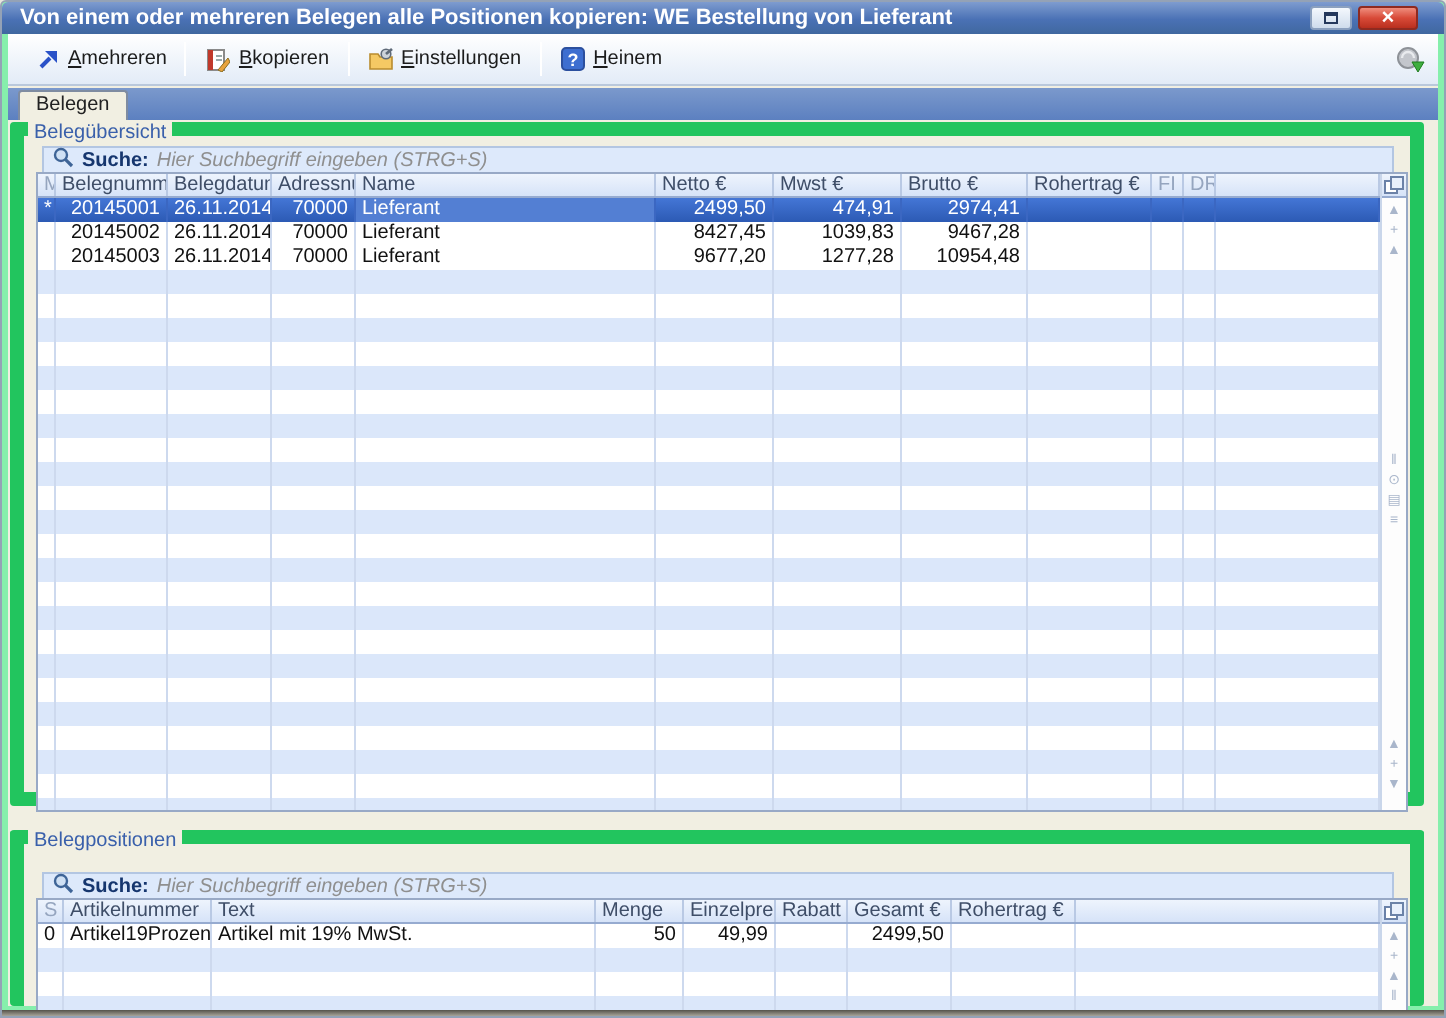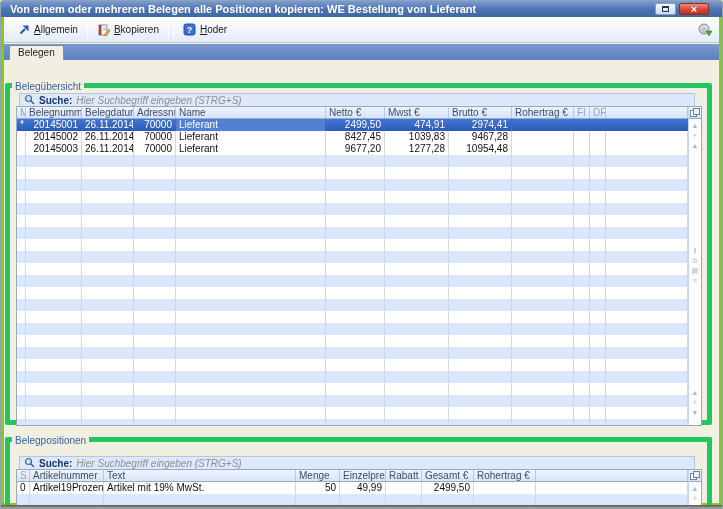--- a/index.html
+++ b/index.html
@@ -1,19 +1,19 @@
 <!DOCTYPE html>
 <html><head>
 <meta charset="utf-8">
 <style>
   html,body{margin:0;padding:0;background:#e8e6dc;}
   *{box-sizing:border-box;}
   #win{
     position:relative;width:723px;height:509px;
-    background:#84cc16;border:1px solid #94a2b6;border-radius:3px 3px 0 0;
+    background:#86efac;border:1px solid #94a2b6;border-radius:3px 3px 0 0;
     font-family:"Liberation Sans",sans-serif;font-size:10px;color:#111;
     overflow:hidden;
   }
   #win::after{content:"";position:absolute;left:0;right:0;bottom:0;height:3px;
     background:linear-gradient(#55534a,#a7a499);}
   
   .titlebar{position:absolute;top:0;left:0;right:0;height:16px;
     background:linear-gradient(#7e9ccf,#4a71b5 55%,#40689f);
     border-radius:3px 3px 0 0;}
   .title{position:absolute;left:9px;top:0;line-height:16px;font-size:11px;
@@ -36,21 +36,21 @@
   .tbsep{width:1px;height:17px;background:#c2d0e2;border-right:1px solid #ffffff;margin:0 2px;}
   .tbicon{display:inline-flex;width:13px;height:13px;align-items:center;justify-content:center;}
   .tb-right{position:absolute;right:6px;top:5px;width:16px;height:16px;}
   
   .tabstrip{position:absolute;left:0;top:27px;right:0;height:16px;
     background:linear-gradient(#7b99cc,#5c80c0);}
   .tab{position:absolute;left:5px;bottom:0;height:15px;padding:0 8px;
     background:#f1efe2;border:1px solid #7f8ca1;border-bottom:none;
     border-radius:2px 2px 0 0;line-height:14px;color:#222;}
   
-  .group{position:absolute;border:5px solid #22c55e;border-radius:2px;margin-top:22px;}
+  .group{position:absolute;border:7px solid #22c55e;border-radius:2px;}
   #group1{left:1px;top:44px;width:707px;height:342px;}
   #group2{left:1px;top:398px;width:707px;height:88px;border-bottom:none;}
   .grplabel{position:absolute;top:-7px;left:2px;background:#f1efe2;padding:0 3px;
     color:#3a60ab;white-space:nowrap;}
   
   .searchbar{position:absolute;left:9px;width:676px;height:14px;background:#dde9fb;
     border:1px solid #b3c6e2;display:flex;align-items:center;padding:0 4px;gap:4px;}
   .searchlabel{font-weight:bold;color:#16366e;}
   .searchph{font-style:italic;color:#8f8f8f;white-space:nowrap;}
   
@@ -101,45 +101,55 @@
   <div class="bodyarea">
 
     <div class="toolbar">
       <div class="tbitem">
         <span class="tbicon">
           <svg width="12" height="12">
               <path d="M2.5 9.5 L7 5" stroke="#2a52c8" stroke-width="2" fill="none"></path>
               <polygon points="4.5,1.5 10.5,1.5 10.5,7.5" fill="#2a52c8"></polygon>
             </svg>
         </span>
-        <span class="tbl"><u>A</u><span>llgemein</span></span>
+        <span class="tbl"><u>A</u><span>mehreren</span></span>
       </div>
       <span class="tbsep"></span>
       <div class="tbitem">
         <span class="tbicon">
           <svg width="13" height="13">
               <rect x="2" y="2" width="8" height="10" fill="#fff" stroke="#8a8a8a"></rect>
               <rect x="2" y="2" width="2.5" height="10" fill="#c0392b"></rect>
               <line x1="6" y1="5" x2="9" y2="5" stroke="#9aa"></line>
               <line x1="6" y1="7" x2="9" y2="7" stroke="#9aa"></line>
               <polygon points="7,12 12,6 13,8 9,13" fill="#e8a33d" stroke="#8a6d1f" stroke-width="0.5"></polygon>
             </svg>
         </span>
         <span class="tbl"><u>B</u><span>kopieren</span></span>
       </div>
       <span class="tbsep"></span>
+      <div class="tbitem">
+        <span class="tbicon">
+          <svg width="13" height="13">
+              <path d="M1 4 h4 l1 1.5 h6 v6 h-11 z" fill="#f5c964" stroke="#b98c2e" stroke-width="0.8"></path>
+              <circle cx="9" cy="4" r="2.4" fill="#cdd3da" stroke="#5f6a78" stroke-width="0.8"></circle>
+              <line x1="9" y1="4" x2="12" y2="1.5" stroke="#5f6a78" stroke-width="1.4"></line>
+            </svg>
+        </span>
+        <span class="tbl"><u>E</u><span>instellungen</span></span>
+      </div>
       <span class="tbsep"></span>
       <div class="tbitem">
         <span class="tbicon">
           <svg width="13" height="13">
               <rect x="1" y="1" width="11" height="11" rx="2" fill="#3d6ed0" stroke="#2b4f9e"></rect>
               <text x="6.5" y="10" text-anchor="middle" font-family="Liberation Sans, sans-serif" font-size="9" font-weight="bold" fill="#fff">?</text>
             </svg>
         </span>
-        <span class="tbl"><u>H</u><span>oder</span></span>
+        <span class="tbl"><u>H</u><span>einem</span></span>
       </div>
       <span class="tb-right">
         <svg width="16" height="16">
             <circle cx="7" cy="7" r="5" fill="#c3c6cc" stroke="#8e9298"></circle>
             <path d="M4 7 a3 3 0 0 1 6 0" fill="none" stroke="#e9ebee" stroke-width="1.2"></path>
             <polygon points="9,9 15,9 12,14" fill="#3fae3f" stroke="#1f7a1f" stroke-width="0.5"></polygon>
           </svg>
       </span>
     </div>
 

